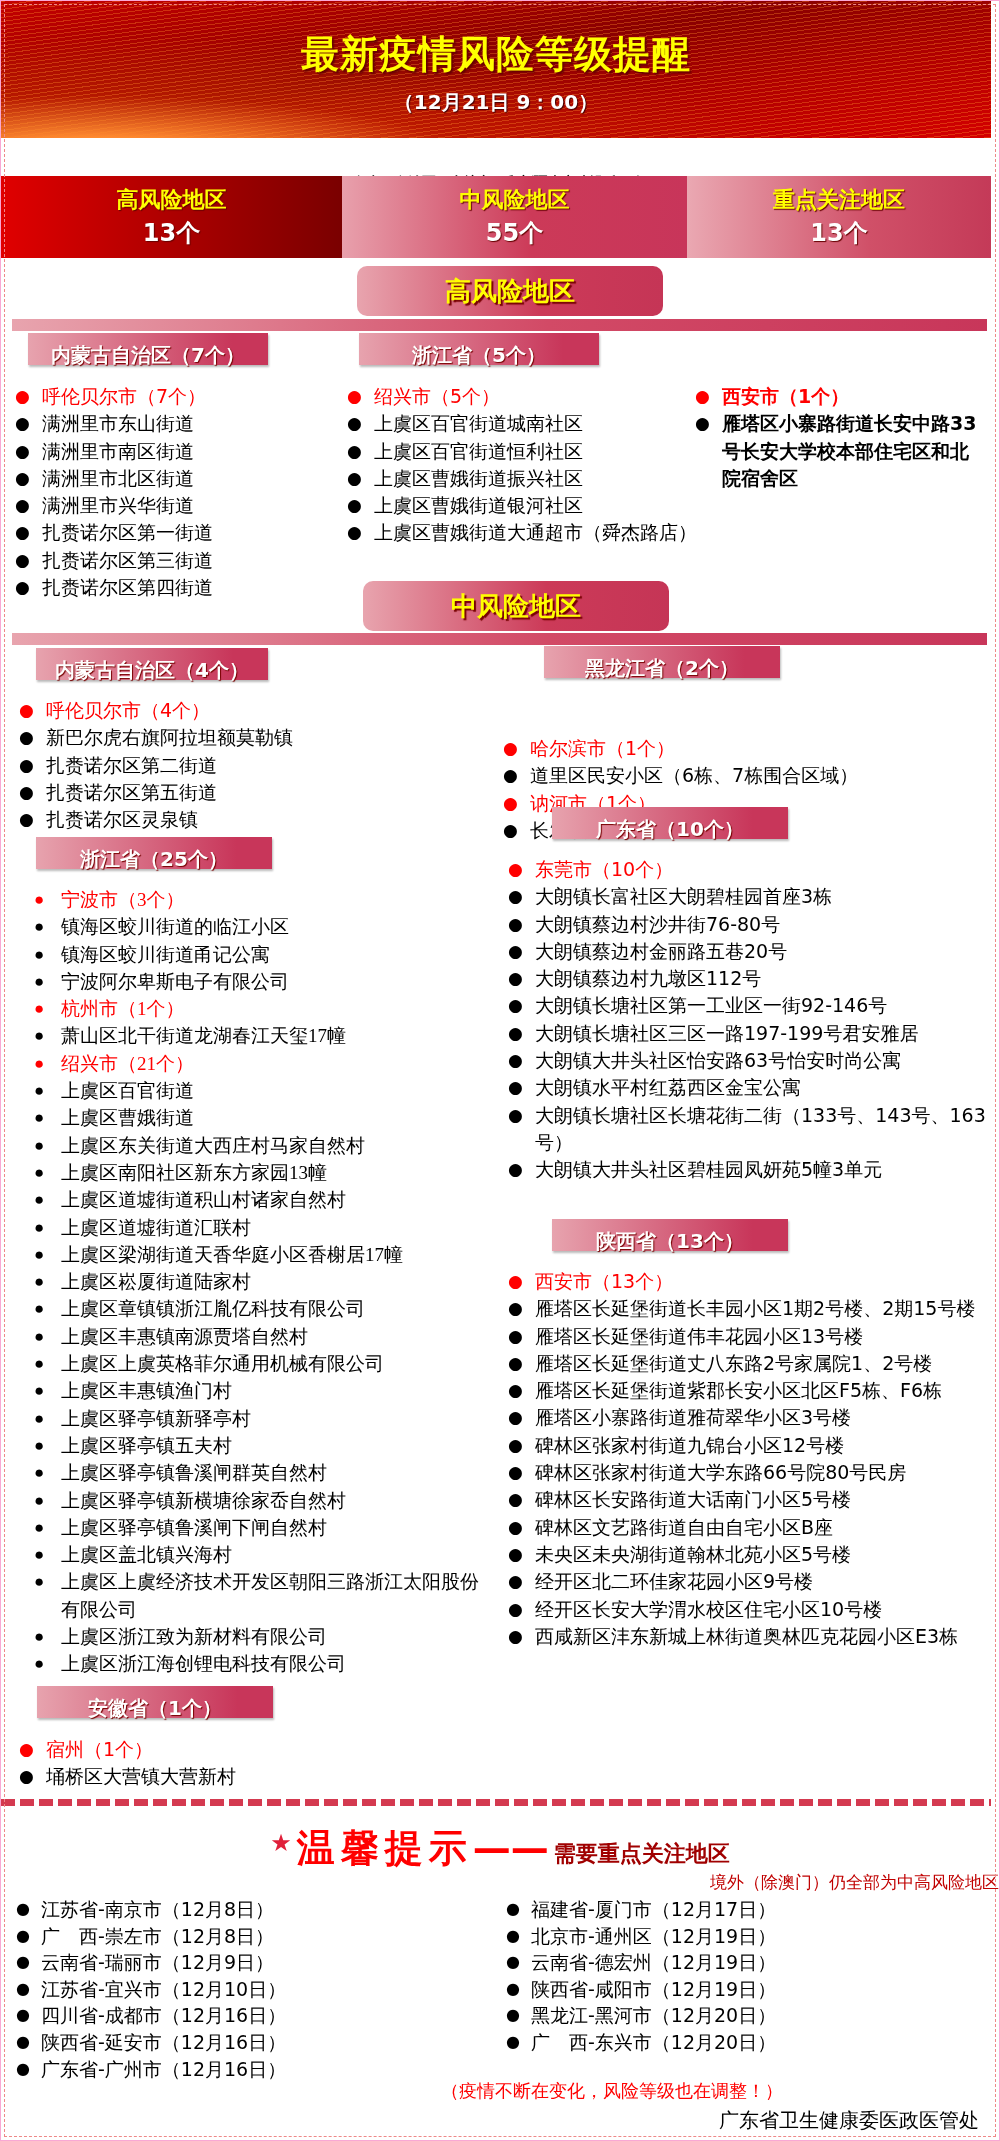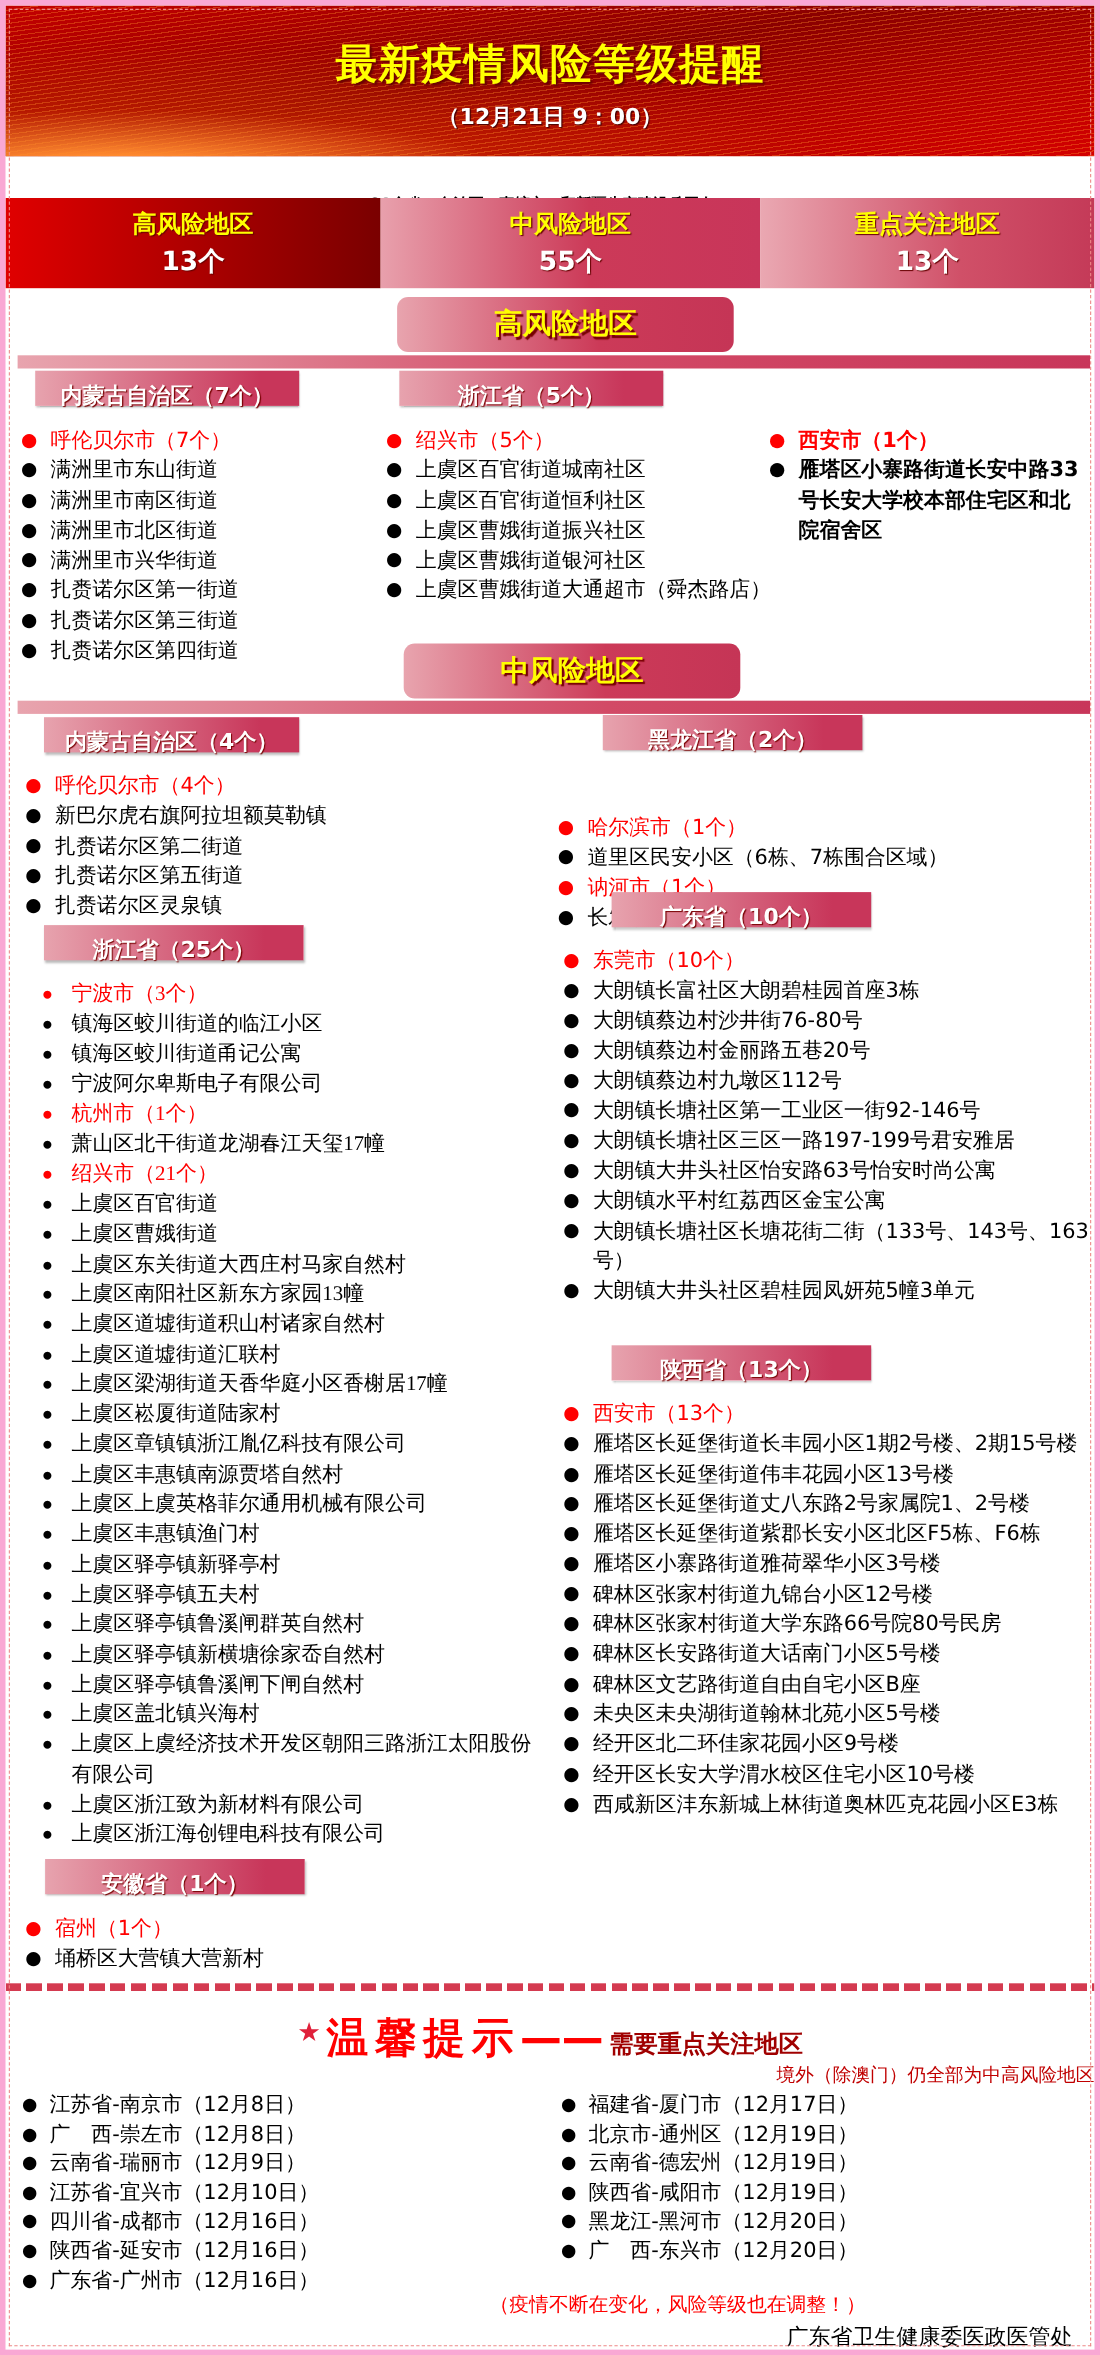--- a/index.html
+++ b/index.html
@@ -1,21 +1,21 @@
 <!DOCTYPE html>
 <html><head>
 <meta charset="utf-8">
 <style>
   * { box-sizing: border-box; margin: 0; padding: 0; }
   html, body { width: 1000px; background: #fff; }
   body { font-family: "DejaVu Sans", "Liberation Sans", sans-serif; color: #000; }
   .page {
     position: relative; width: 1000px; height: 2141px;
     background: #fff;
-    border: 5px solid #f9a8d4;
+    border: 1px solid #f9a8d4;
     overflow: hidden;
   }
   .page::after {
     content: ""; position: absolute; left: 3px; right: 3px; top: 3px; bottom: 3px;
     border: 1px dashed #e88; pointer-events: none;
   }
   
   .banner {
     position: absolute; left: 0; top: 0; width: 990px; height: 137px;
     background:

